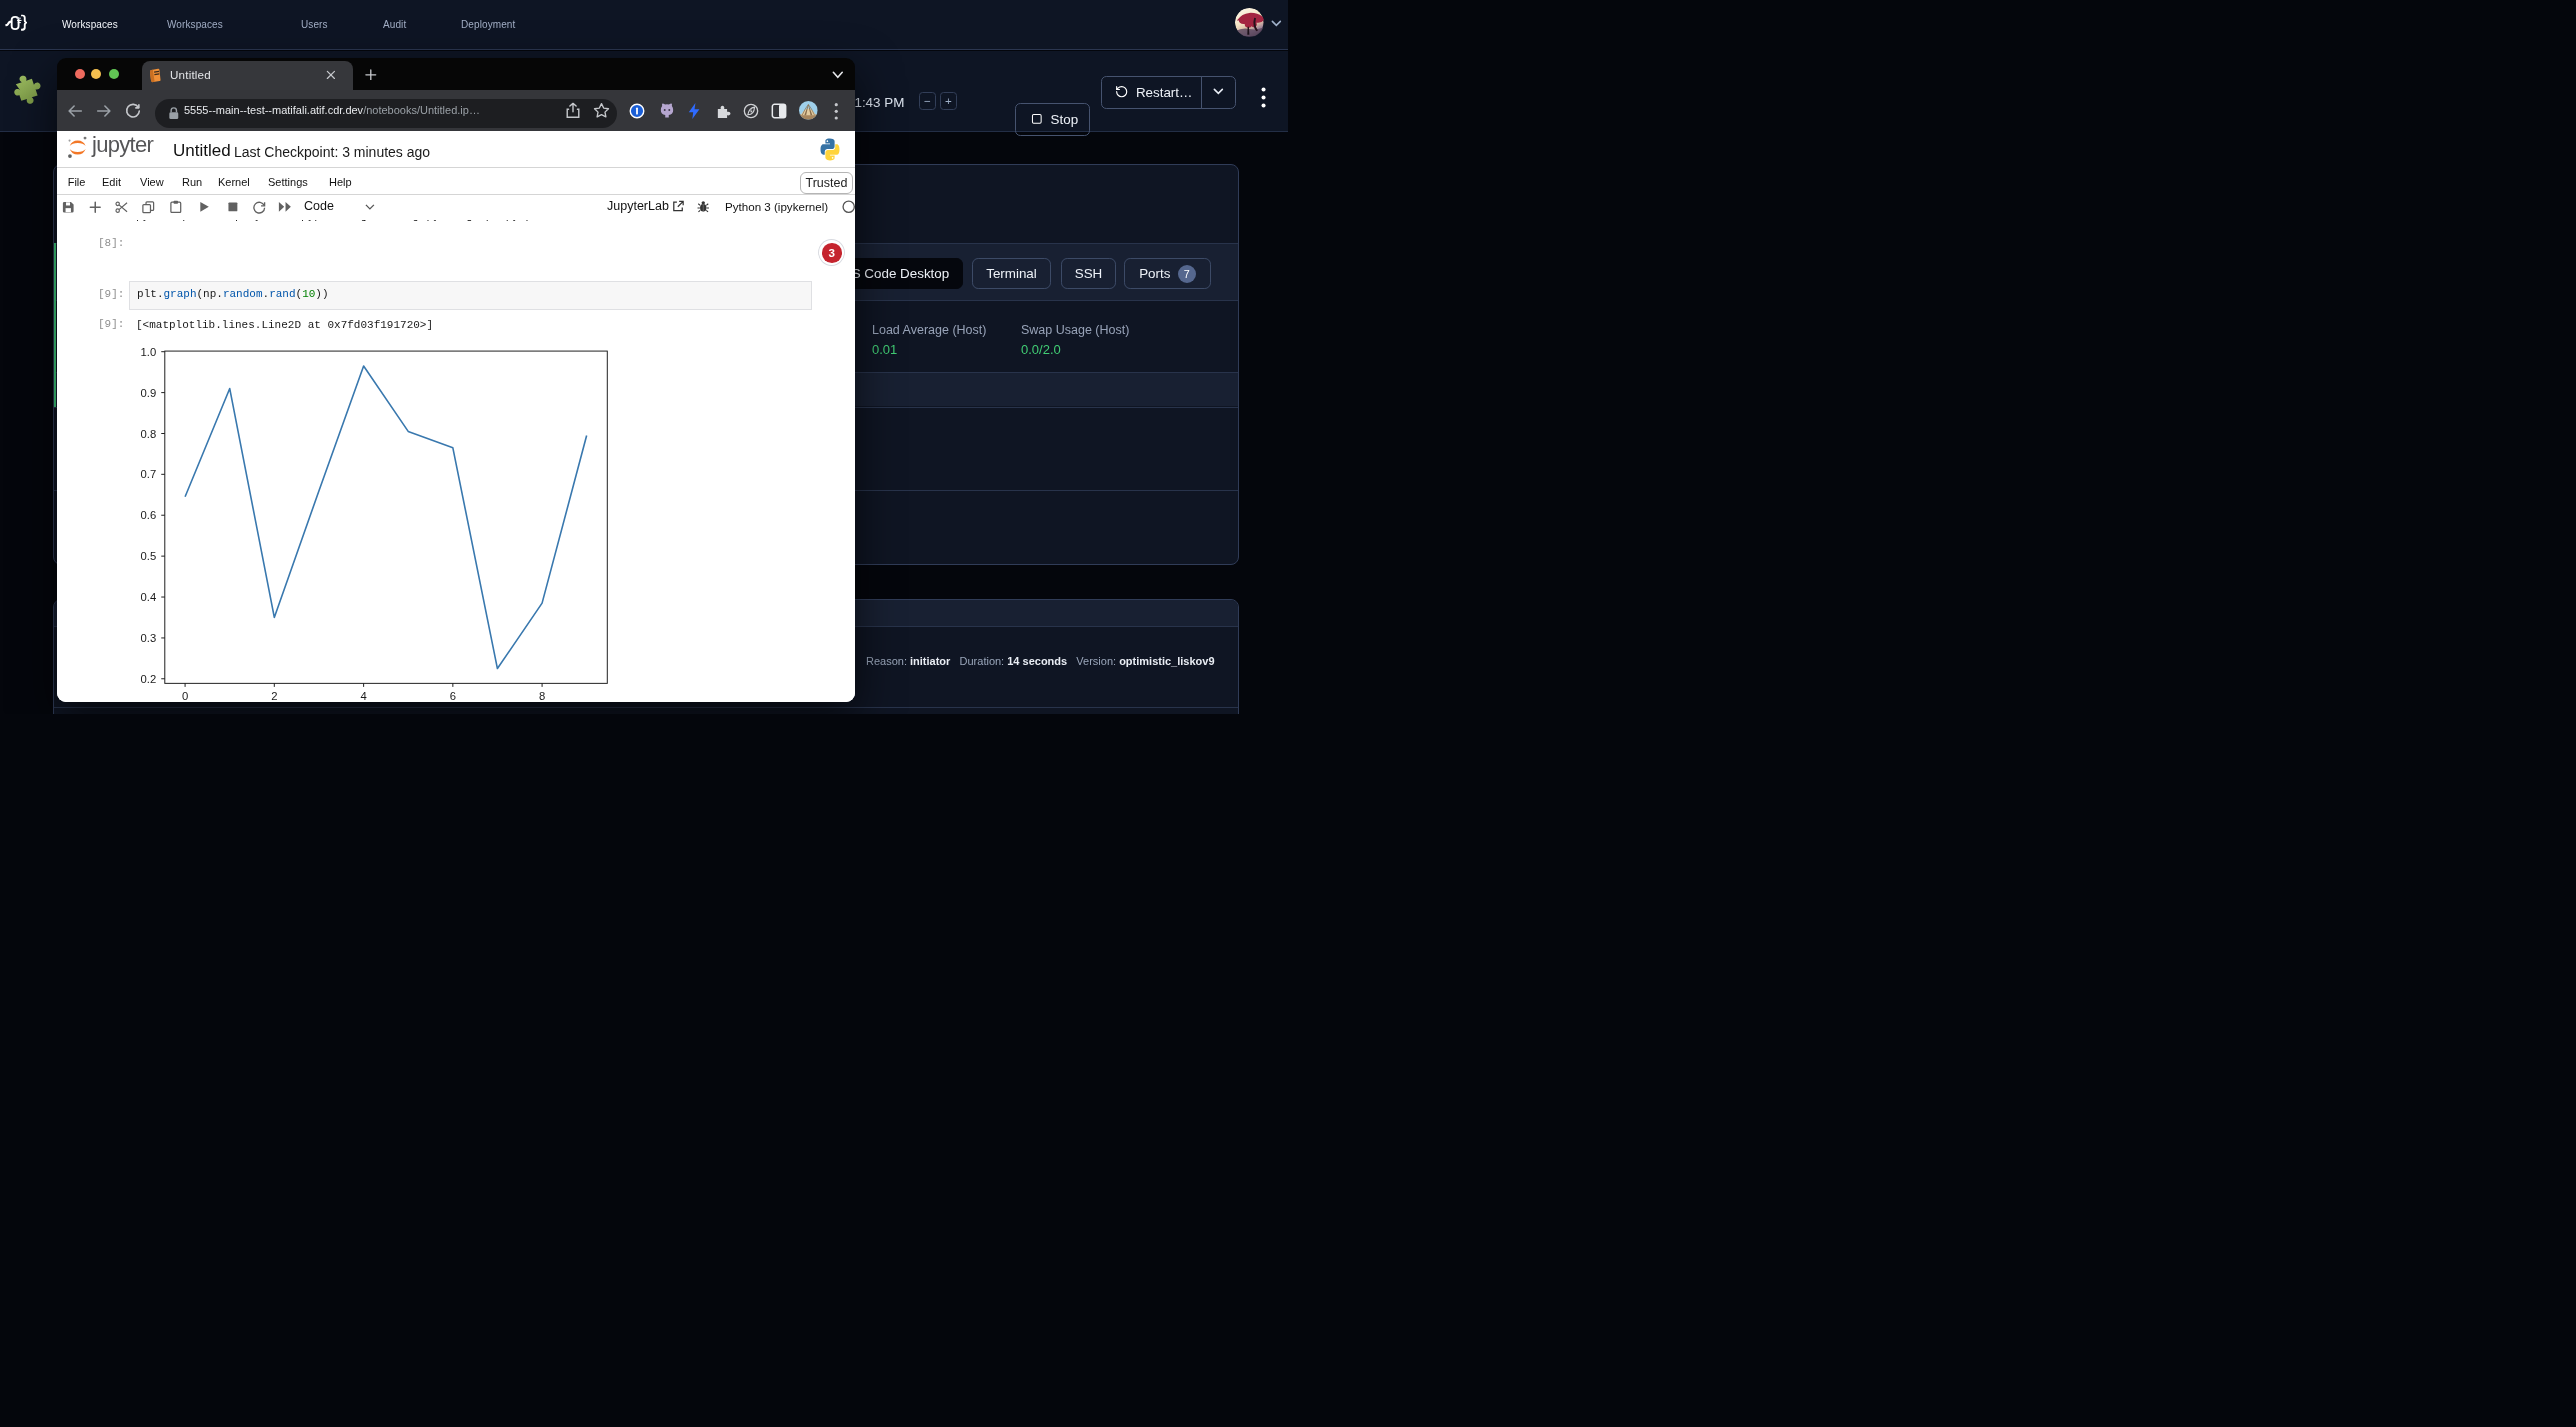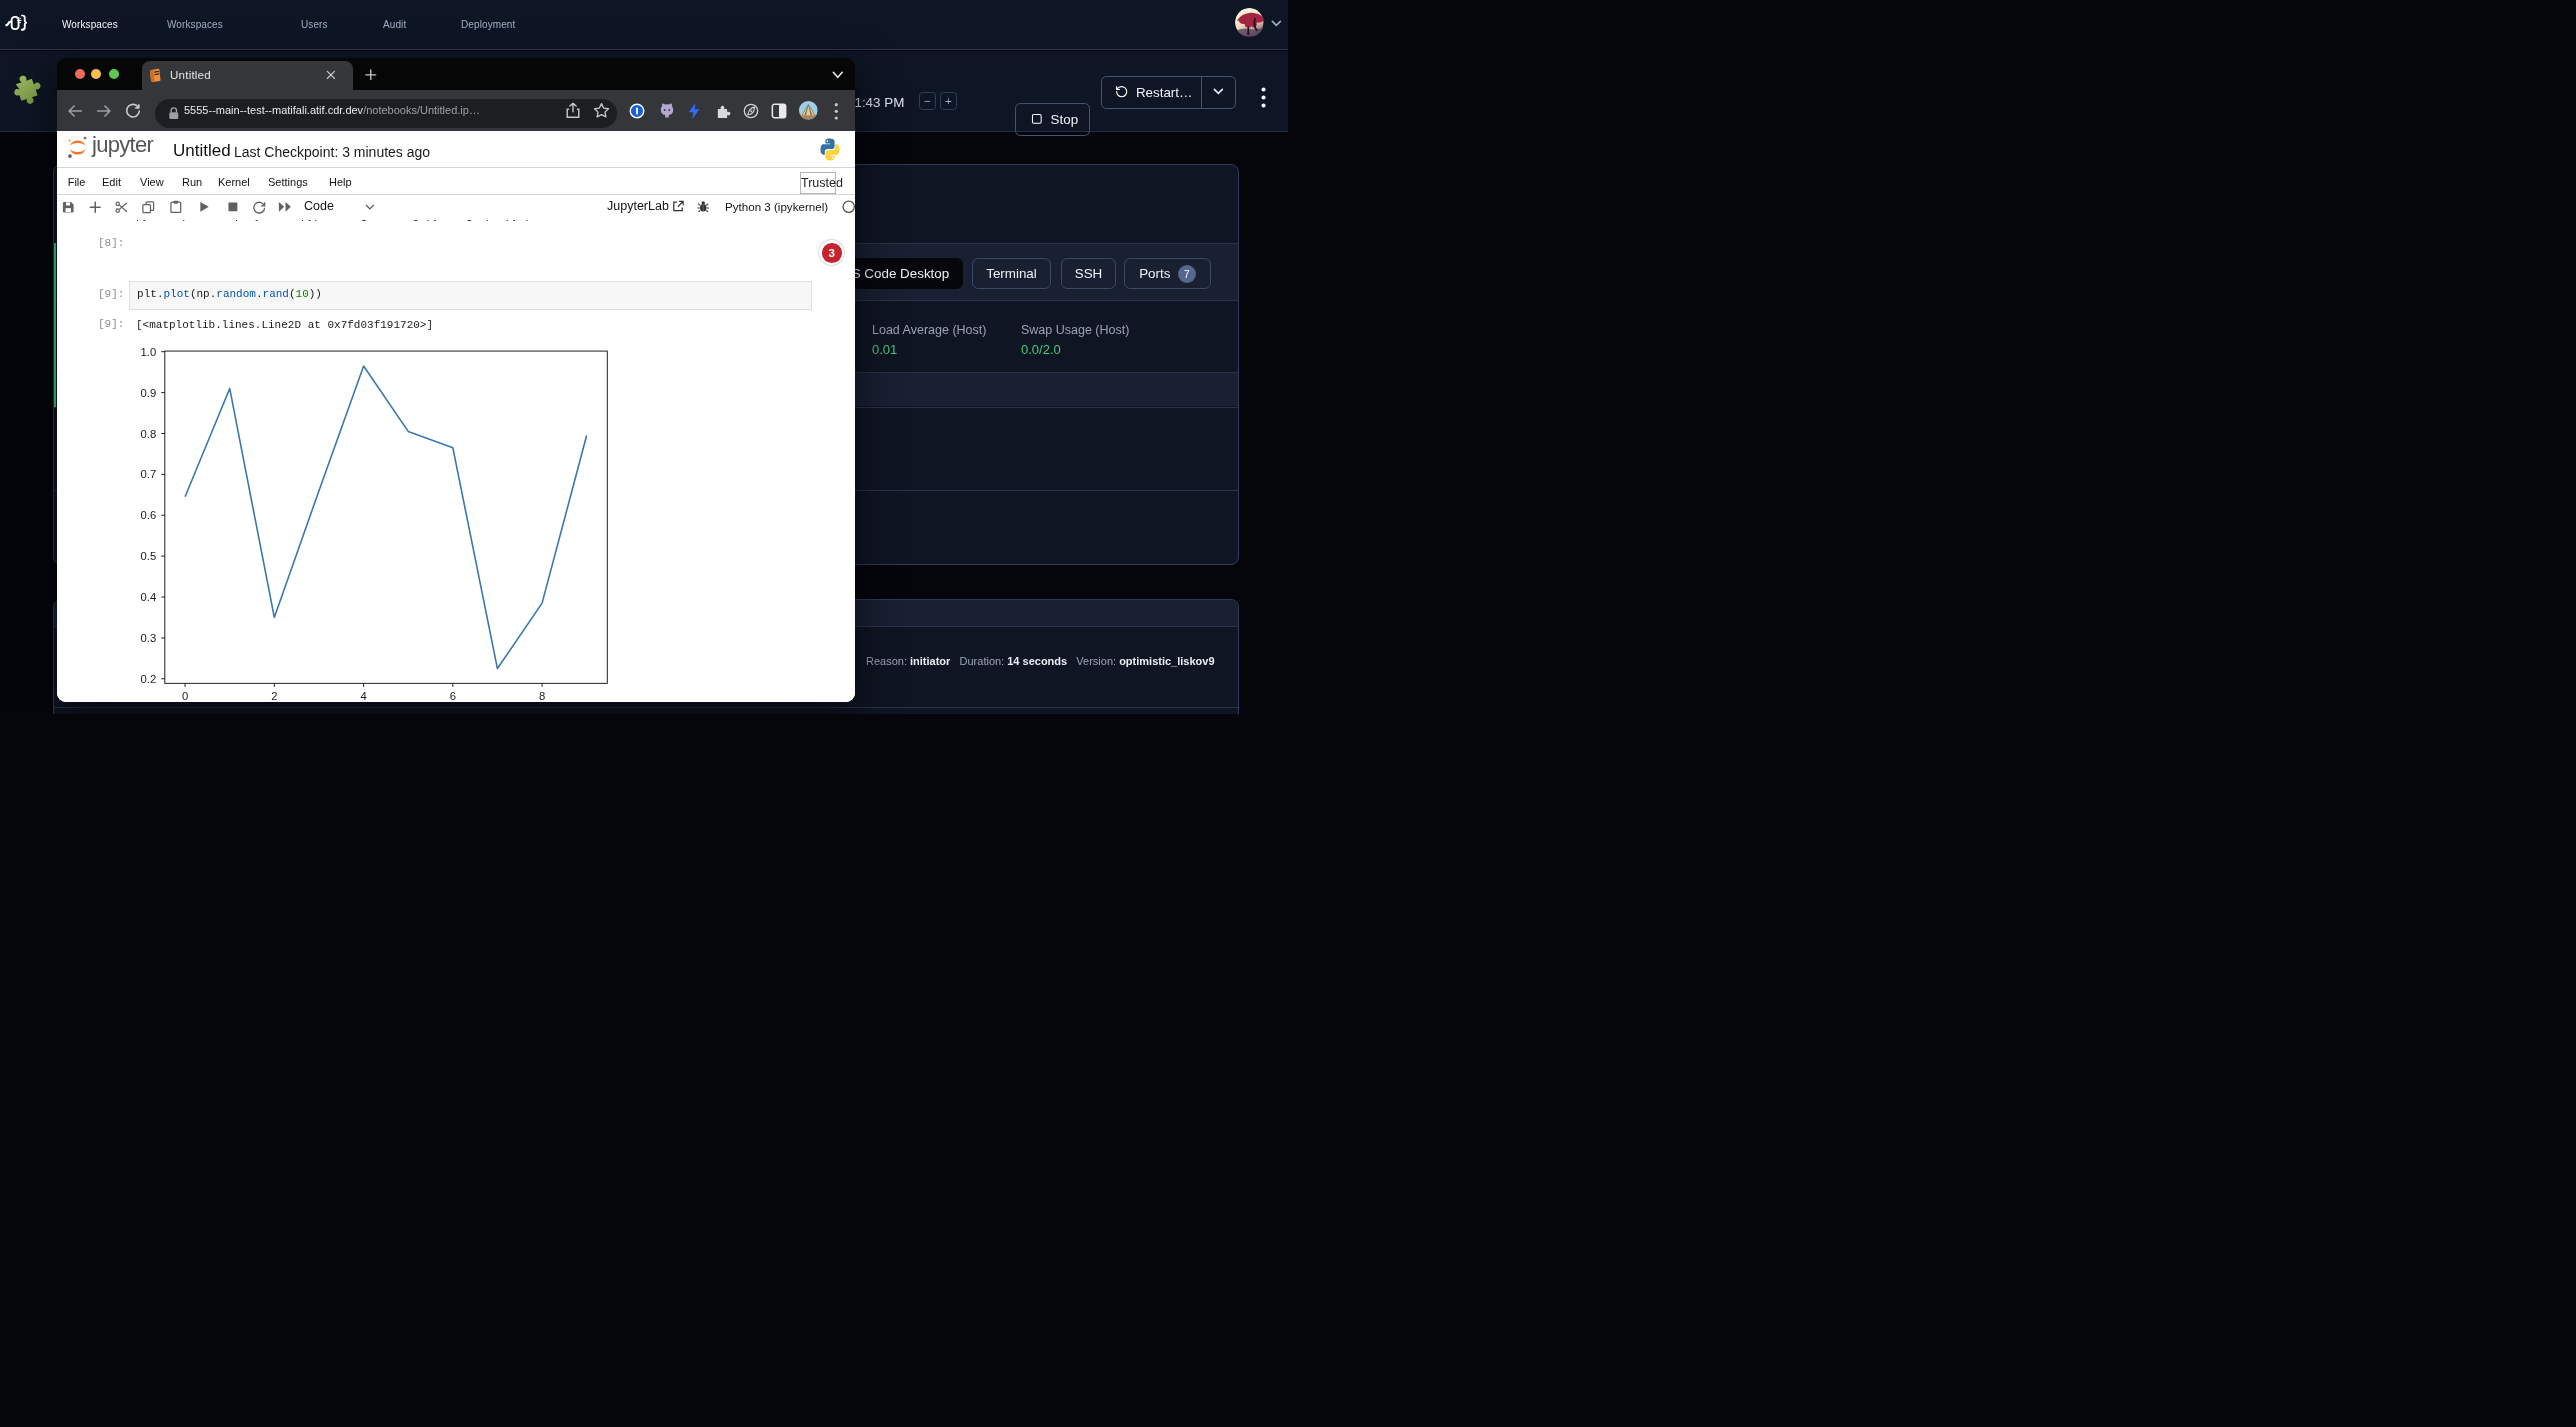--- a/index.html
+++ b/index.html
@@ -271,21 +271,21 @@
 
     <div class="jmenu">
       <span style="position:absolute;left:10.7px;top:45px;">File</span>
       <span style="position:absolute;left:45px;top:45px;">Edit</span>
       <span style="position:absolute;left:83px;top:45px;">View</span>
       <span style="position:absolute;left:125px;top:45px;">Run</span>
       <span style="position:absolute;left:161px;top:45px;">Kernel</span>
       <span style="position:absolute;left:211px;top:45px;">Settings</span>
       <span style="position:absolute;left:272px;top:45px;">Help</span>
     </div>
-    <div style="position:absolute;left:743px;top:41px;width:36px;height:22px;border:0.9px solid #b5b5b5;border-radius:0;font-size:12.5px;color:#222;text-align:center;line-height:20px;">Trusted</div>
+    <div style="position:absolute;left:743px;top:41px;width:53px;height:22px;border:0.9px solid #b5b5b5;border-radius:6px;font-size:12.5px;color:#222;text-align:center;line-height:20px;">Trusted</div>
     <div style="position:absolute;left:0;top:63px;width:100%;height:0.9px;background:#d5d5d5;"></div>
 
     <div class="jtools">
       <svg style="position:absolute;left:5.3px;top:70px;" width="12.5" height="12.5" viewBox="0 0 14 14">
           <path d="M1 2.5 A1.5 1.5 0 0 1 2.5 1 H10 L13 4 V11.5 A1.5 1.5 0 0 1 11.5 13 H2.5 A1.5 1.5 0 0 1 1 11.5 Z" fill="#616161"></path>
           <rect x="4" y="8" width="6" height="4.5" fill="#fff"></rect>
           <rect x="4.5" y="1.5" width="4.5" height="3.5" fill="#fff"></rect>
         </svg>
       <svg style="position:absolute;left:32px;top:70px;" width="12.5" height="12.5" viewBox="0 0 14 14">
           <path d="M7 1.5 V12.5 M1.5 7 H12.5" stroke="#616161" stroke-width="1.7" stroke-linecap="round"></path>
@@ -340,21 +340,21 @@
     <div style="position:absolute;left:0;top:85px;width:100%;height:486px;background:#fff;overflow:hidden;">
 
       <div style="position:absolute;left:79px;top:3.6px;height:5.3px;overflow:hidden;" class="code"><span style="display:block;margin-top:-10.7px;">py = import display_from pyplot_magic and jupyter graph py plots</span></div>
 
       <div class="prompt" style="left:41px;top:21.4px;">[8]:</div>
       <div style="position:absolute;left:762px;top:24px;width:25px;height:25px;border-radius:50%;background:#fff;box-shadow:0 0 0 0.9px #d8dae0;"></div>
       <div style="position:absolute;left:765px;top:27px;width:19.6px;height:19.6px;border-radius:50%;background:#c5242e;color:#fff;font-size:11.6px;font-weight:bold;text-align:center;line-height:19.6px;">3</div>
 
       <div class="prompt" style="left:41px;top:72px;">[9]:</div>
       <div class="cellbox" style="top:65px;height:28.5px;">
-        <div class="code" style="position:absolute;left:7.1px;top:4.5px;">plt.<span class="nm">plot</span>(np.<span class="nm">random</span>.<span class="nm">rand</span>(<span class="num">10</span>))</div>
+        <div class="code" style="position:absolute;left:7.1px;top:4.5px;">plt.<span class="nm">graph</span>(np.<span class="nm">random</span>.<span class="nm">rand</span>(<span class="num">10</span>))</div>
       </div>
 
       <div class="prompt" style="left:41px;top:102px;">[9]:</div>
       <div class="code" style="position:absolute;left:79px;top:102px;">[&lt;matplotlib.lines.Line2D at 0x7fd03f191720&gt;]</div>
 
       <svg style="position:absolute;left:53px;top:116px;" width="556" height="374" viewBox="0 0 625 420" font-family="Liberation Sans, sans-serif">
           <g transform="translate(0,3.7) scale(1,0.991)">
         <rect x="61.6" y="17.7" width="497.4" height="376.9" fill="#fff" stroke="#1a1a1a" stroke-width="1.1"></rect>
         <g stroke="#1a1a1a" stroke-width="1.1">
           <line x1="57.6" y1="18.4" x2="61.6" y2="18.4"></line>

